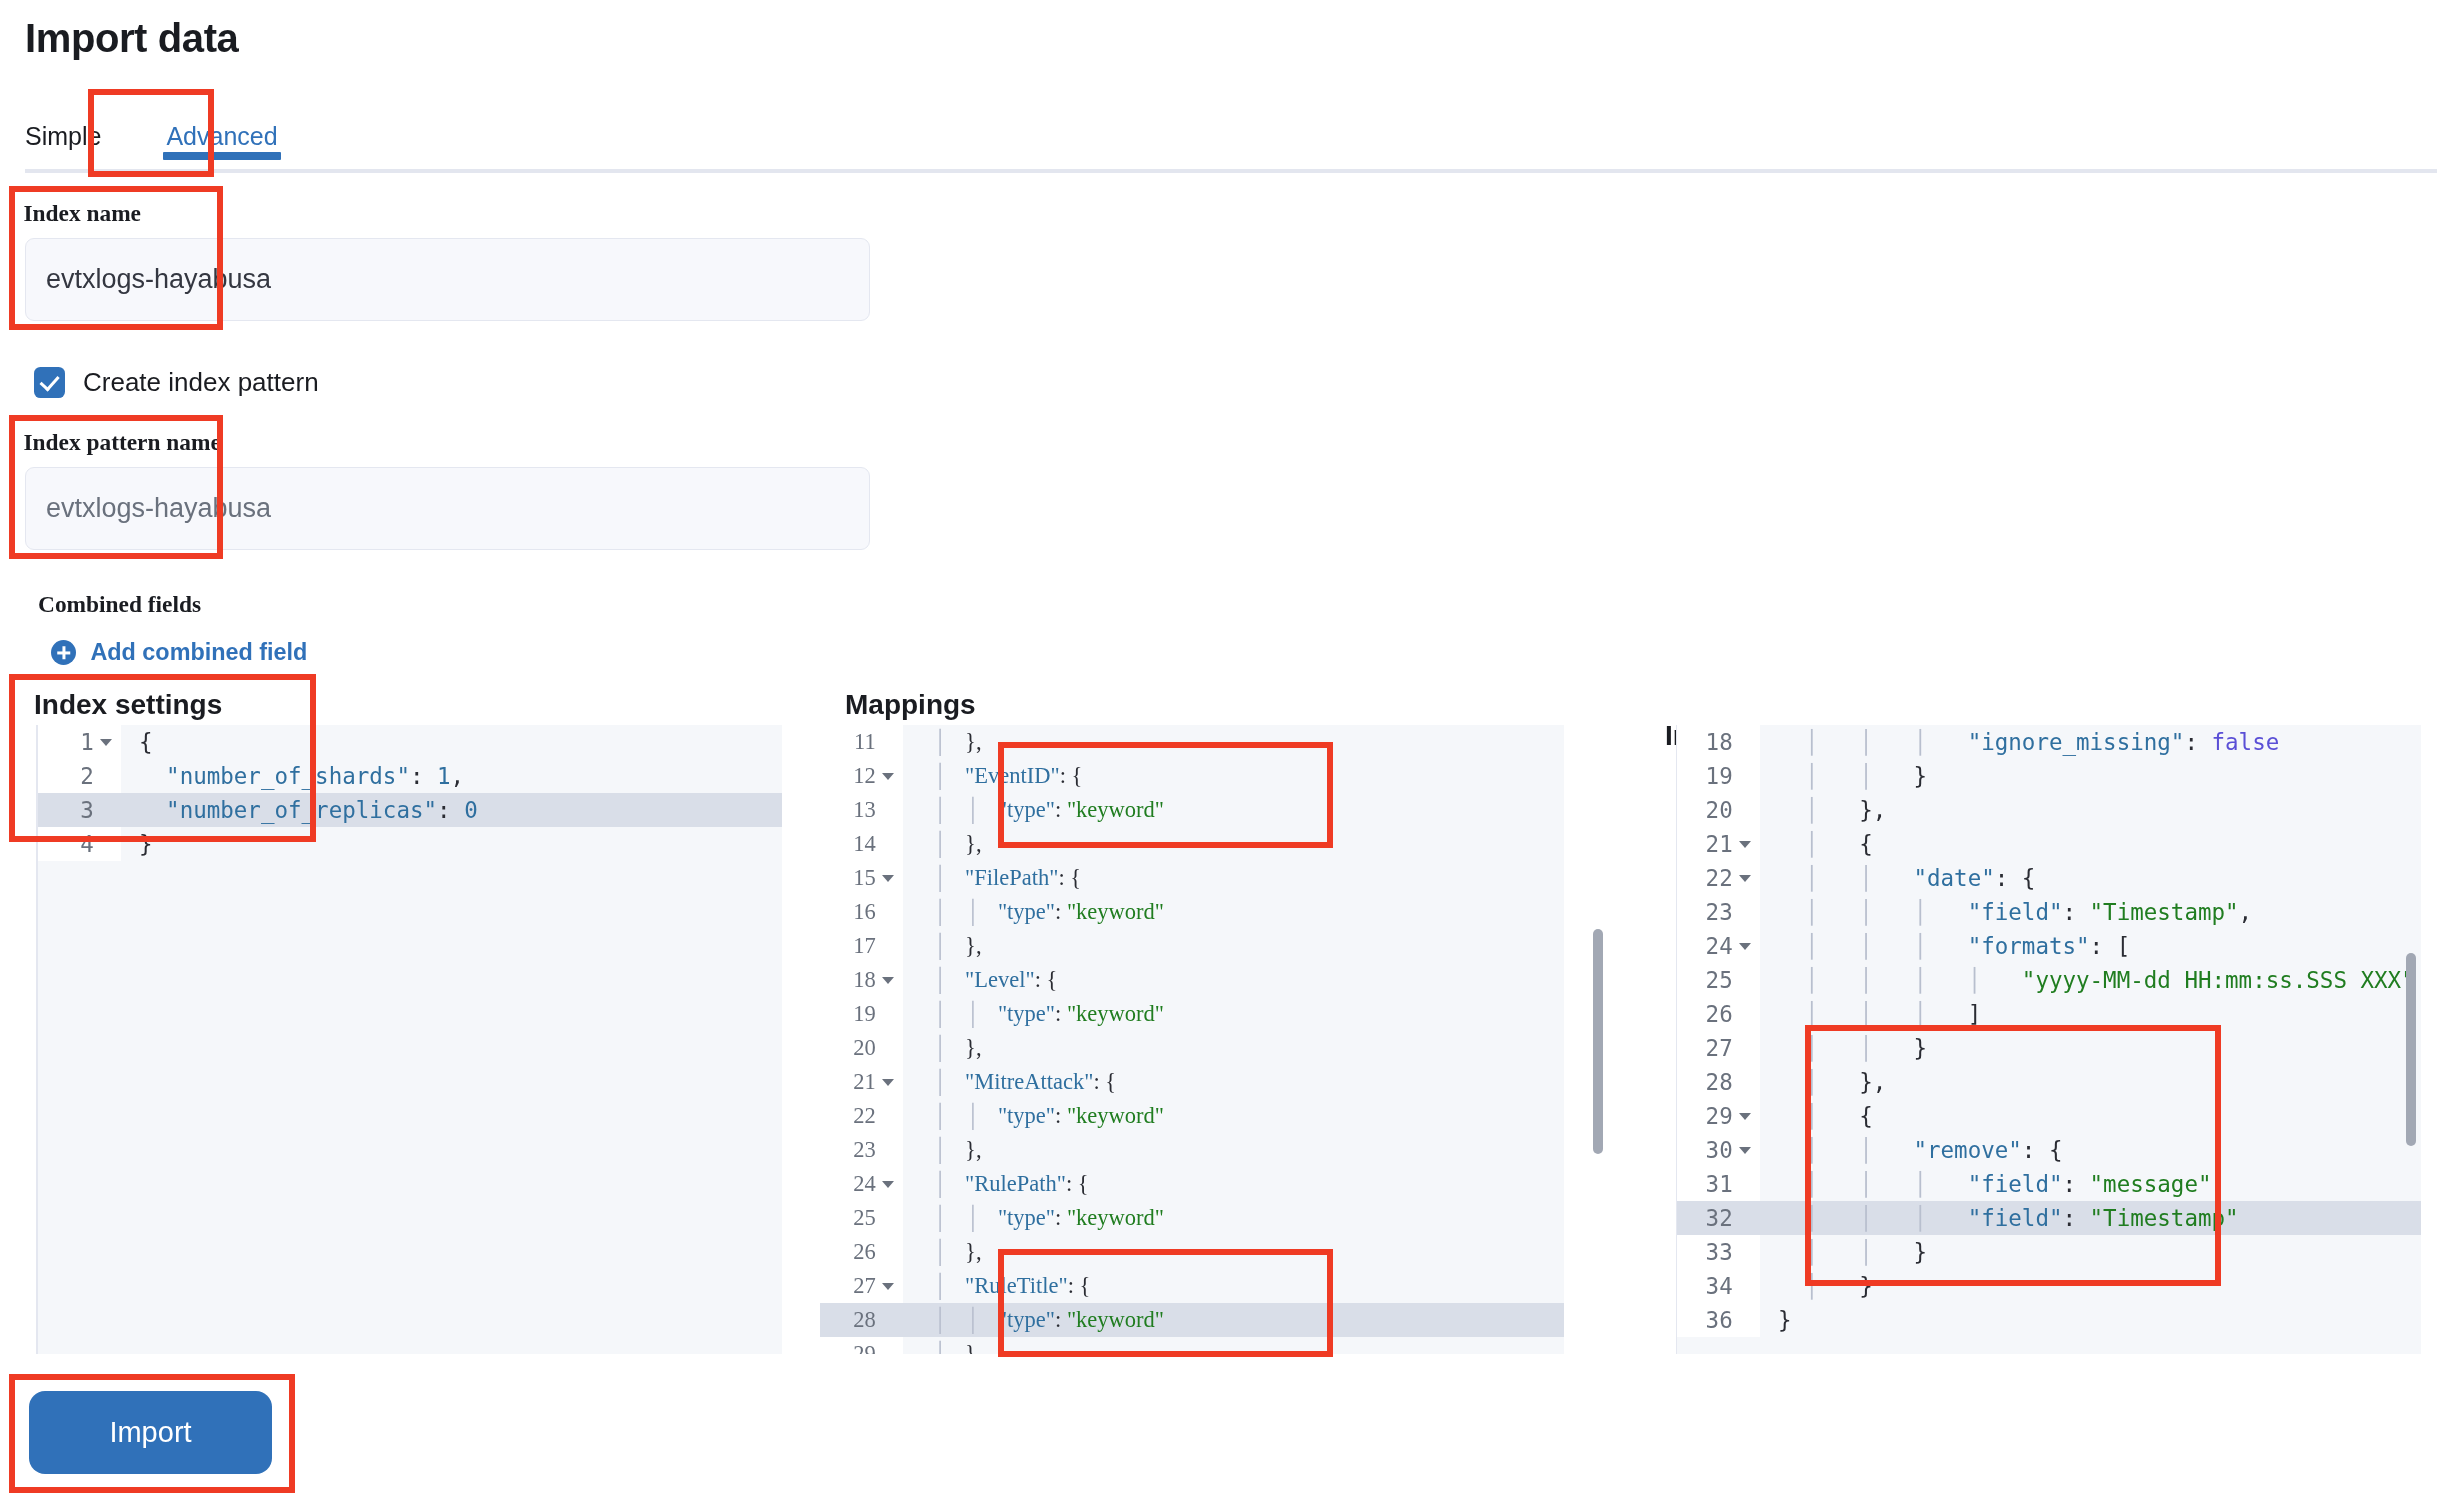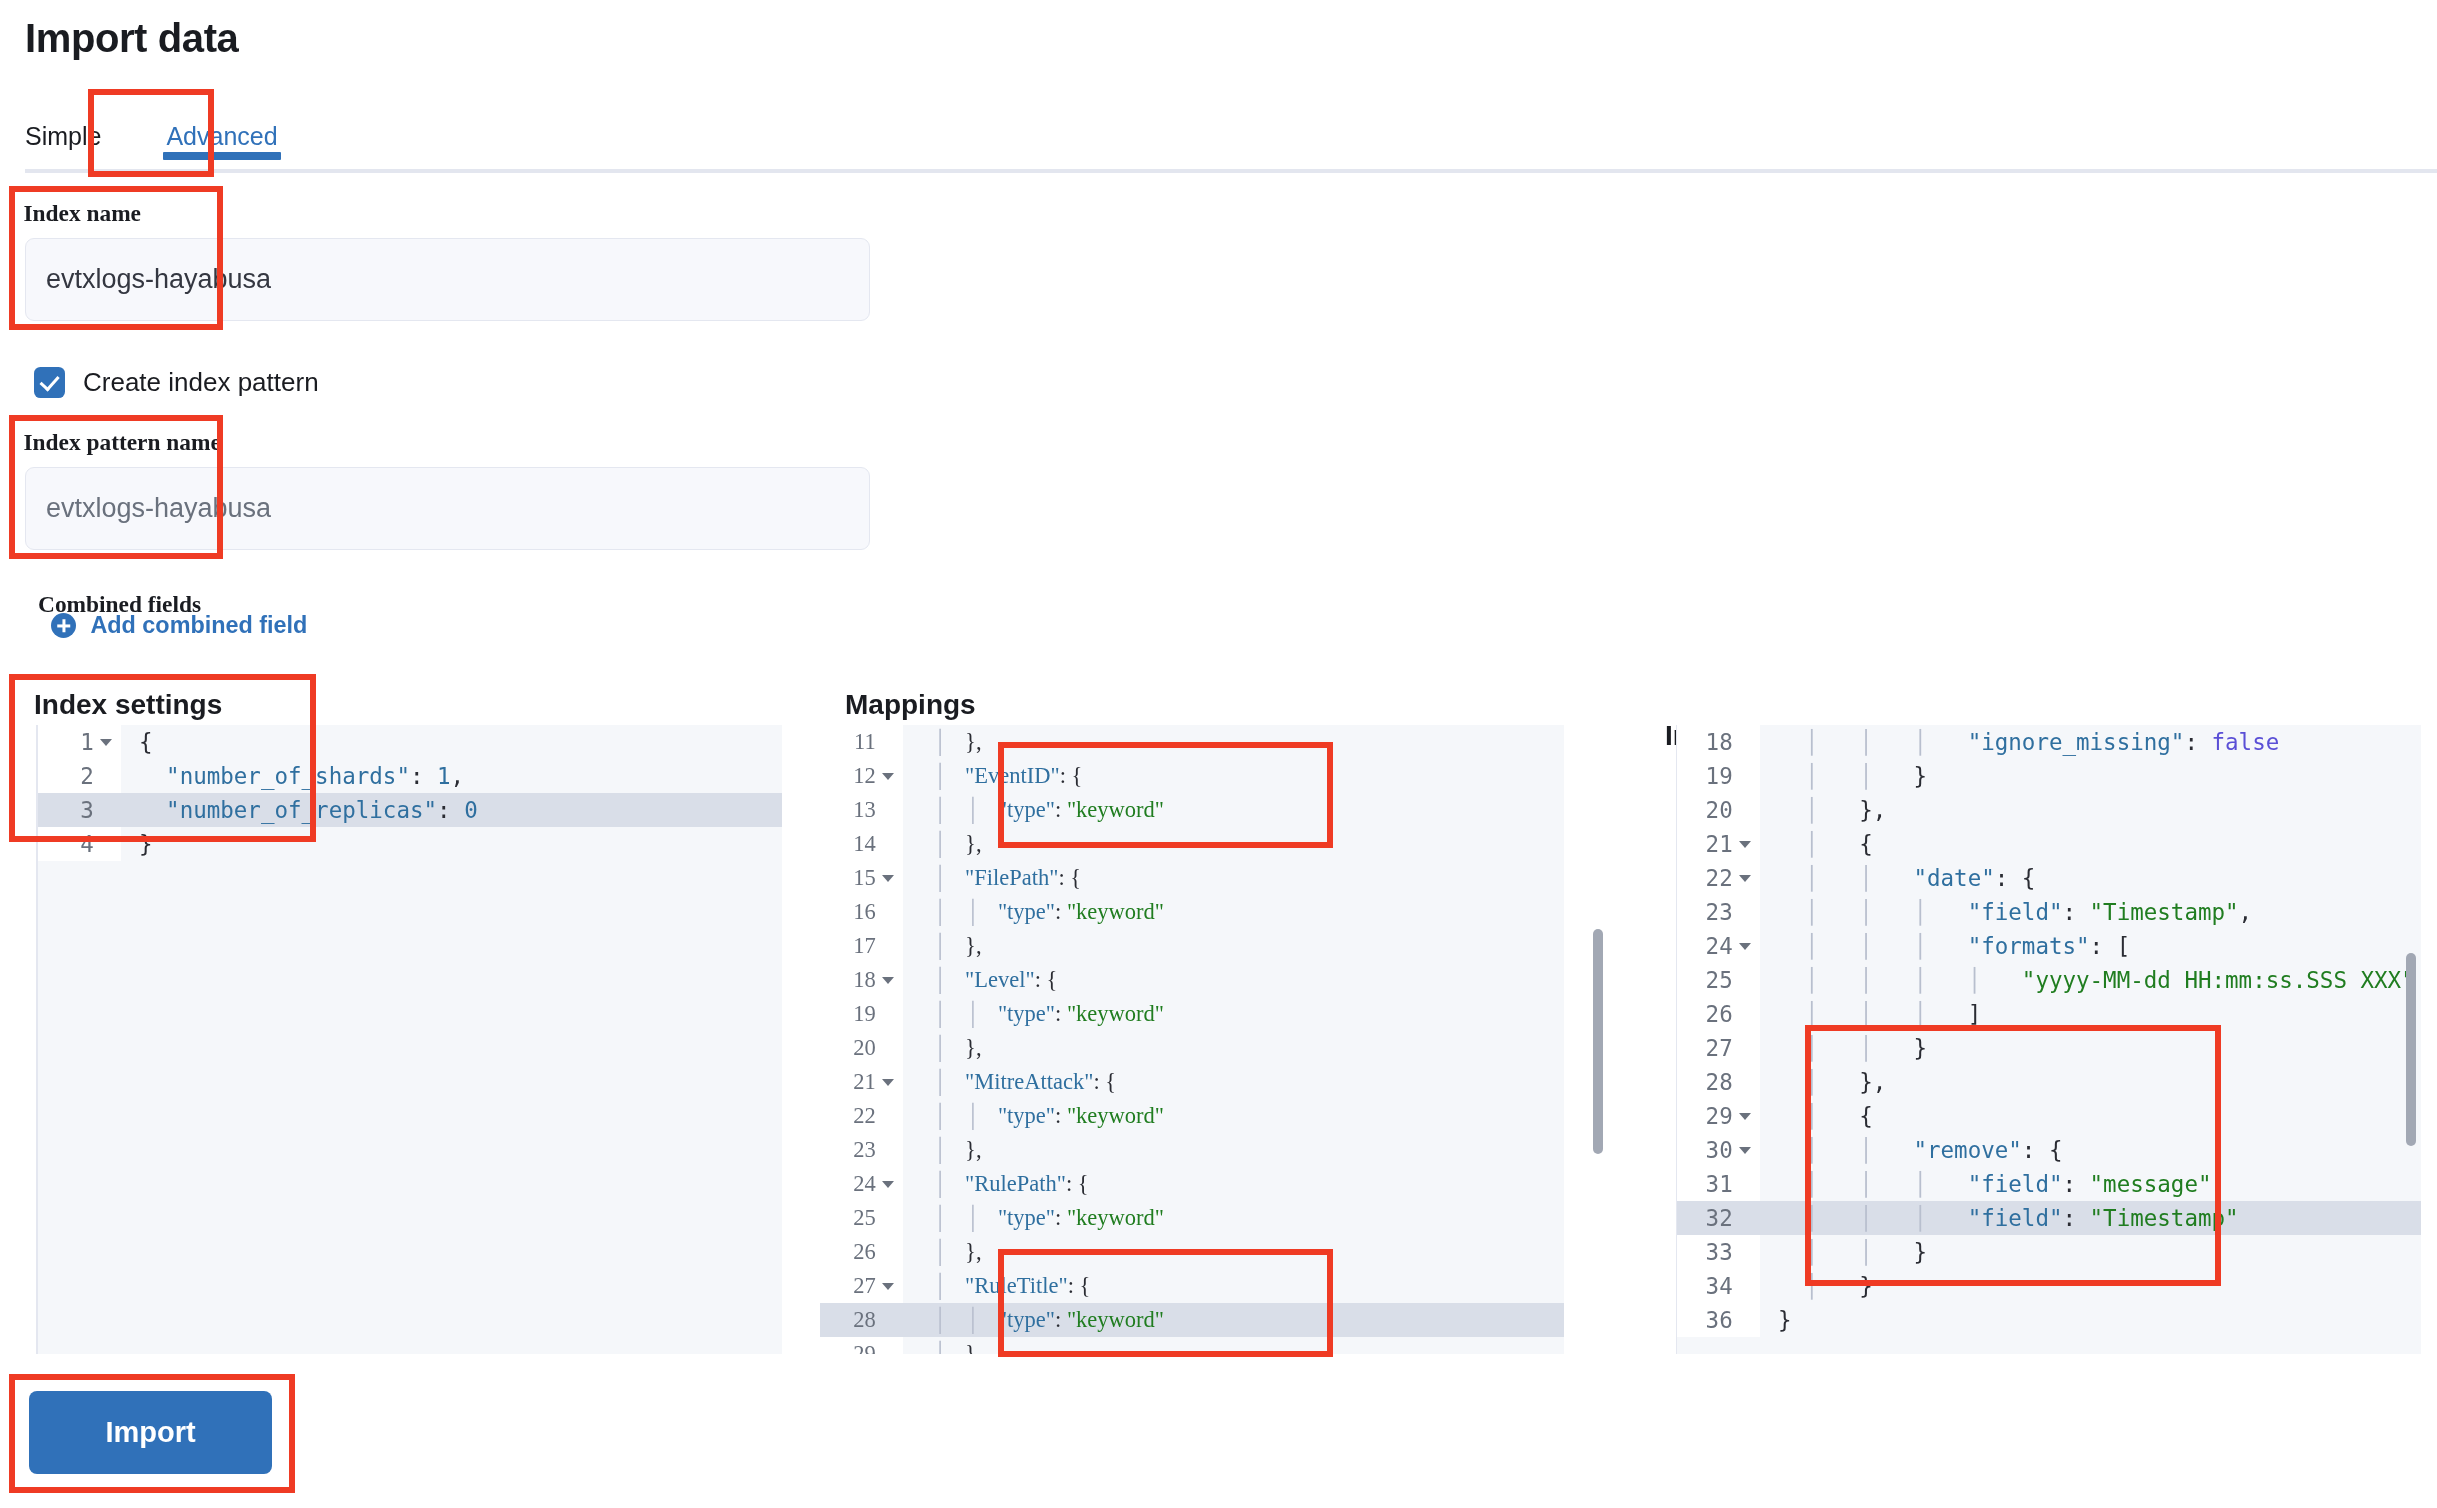--- a/index.html
+++ b/index.html
@@ -128,21 +128,21 @@
   }
   #checkbox-label {
     font-size: 26px;
     color: #1a1c21;
   }
 
   
   #add-combined-field {
     position: absolute;
     left: 51px;
-    top: 612px;
+    top: 639px;
     display: flex;
     align-items: center;
     gap: 14.4px;
     cursor: pointer;
   }
   #plus-icon {
     width: 25px; height: 25px;
     border-radius: 50%;
     background: #3071b9;
     position: relative;
@@ -238,26 +238,26 @@
   }
 
   
   #import-button {
     position: absolute;
     left: 29px;
     top: 1391px;
     width: 243px;
     height: 83px;
     border: none;
-    border-radius: 8px;
+    border-radius: 16px;
     background: #3071b9;
     color: #ffffff;
     font-size: 29px;
     font-family: "Liberation Sans", sans-serif;
-    font-weight: bold;
+    font-weight: normal;
     cursor: pointer;
   }
 
   
   .annot {
     position: absolute;
     border: 6.3px solid #ef3b24;
     box-sizing: border-box;
     pointer-events: none;
     background: transparent;

